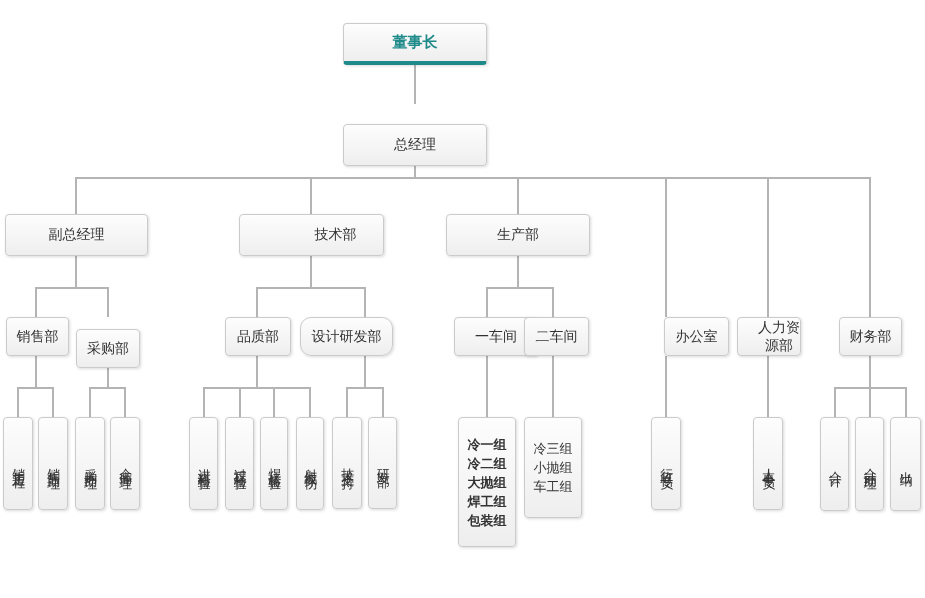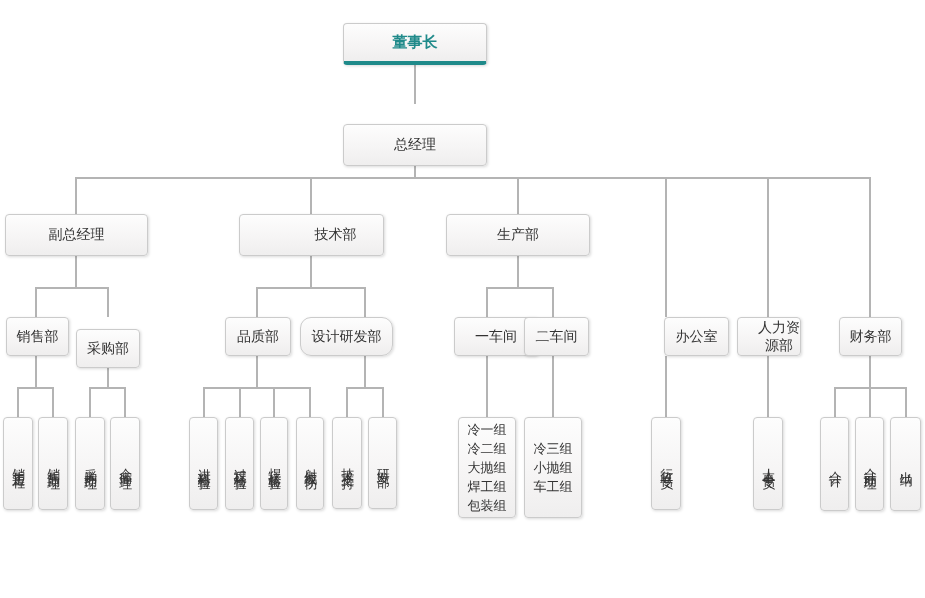--- a/index.html
+++ b/index.html
@@ -166,21 +166,21 @@
     </div>
     <div class="node vertical" style="left: 296px; top: 417px; width: 28px; height: 93px;">
       <span class="label">射线探伤</span>
     </div>
     <div class="node vertical" style="left: 332px; top: 417px; width: 30px; height: 92px;">
       <span class="label">技术支持</span>
     </div>
     <div class="node vertical" style="left: 368px; top: 417px; width: 29px; height: 92px;">
       <span class="label">研发部</span>
     </div>
-    <div class="node multiline" style="left: 458px; top: 417px; width: 58px; height: 101px;">
+    <div class="node multiline" style="left: 458px; top: 417px; width: 58px; height: 130px; font-weight: bold;">
       <span class="label">冷一组
 冷二组
 大抛组
 焊工组
 包装组</span>
     </div>
     <div class="node multiline" style="left: 524px; top: 417px; width: 58px; height: 101px;">
       <span class="label">冷三组
 小抛组
 车工组</span>

